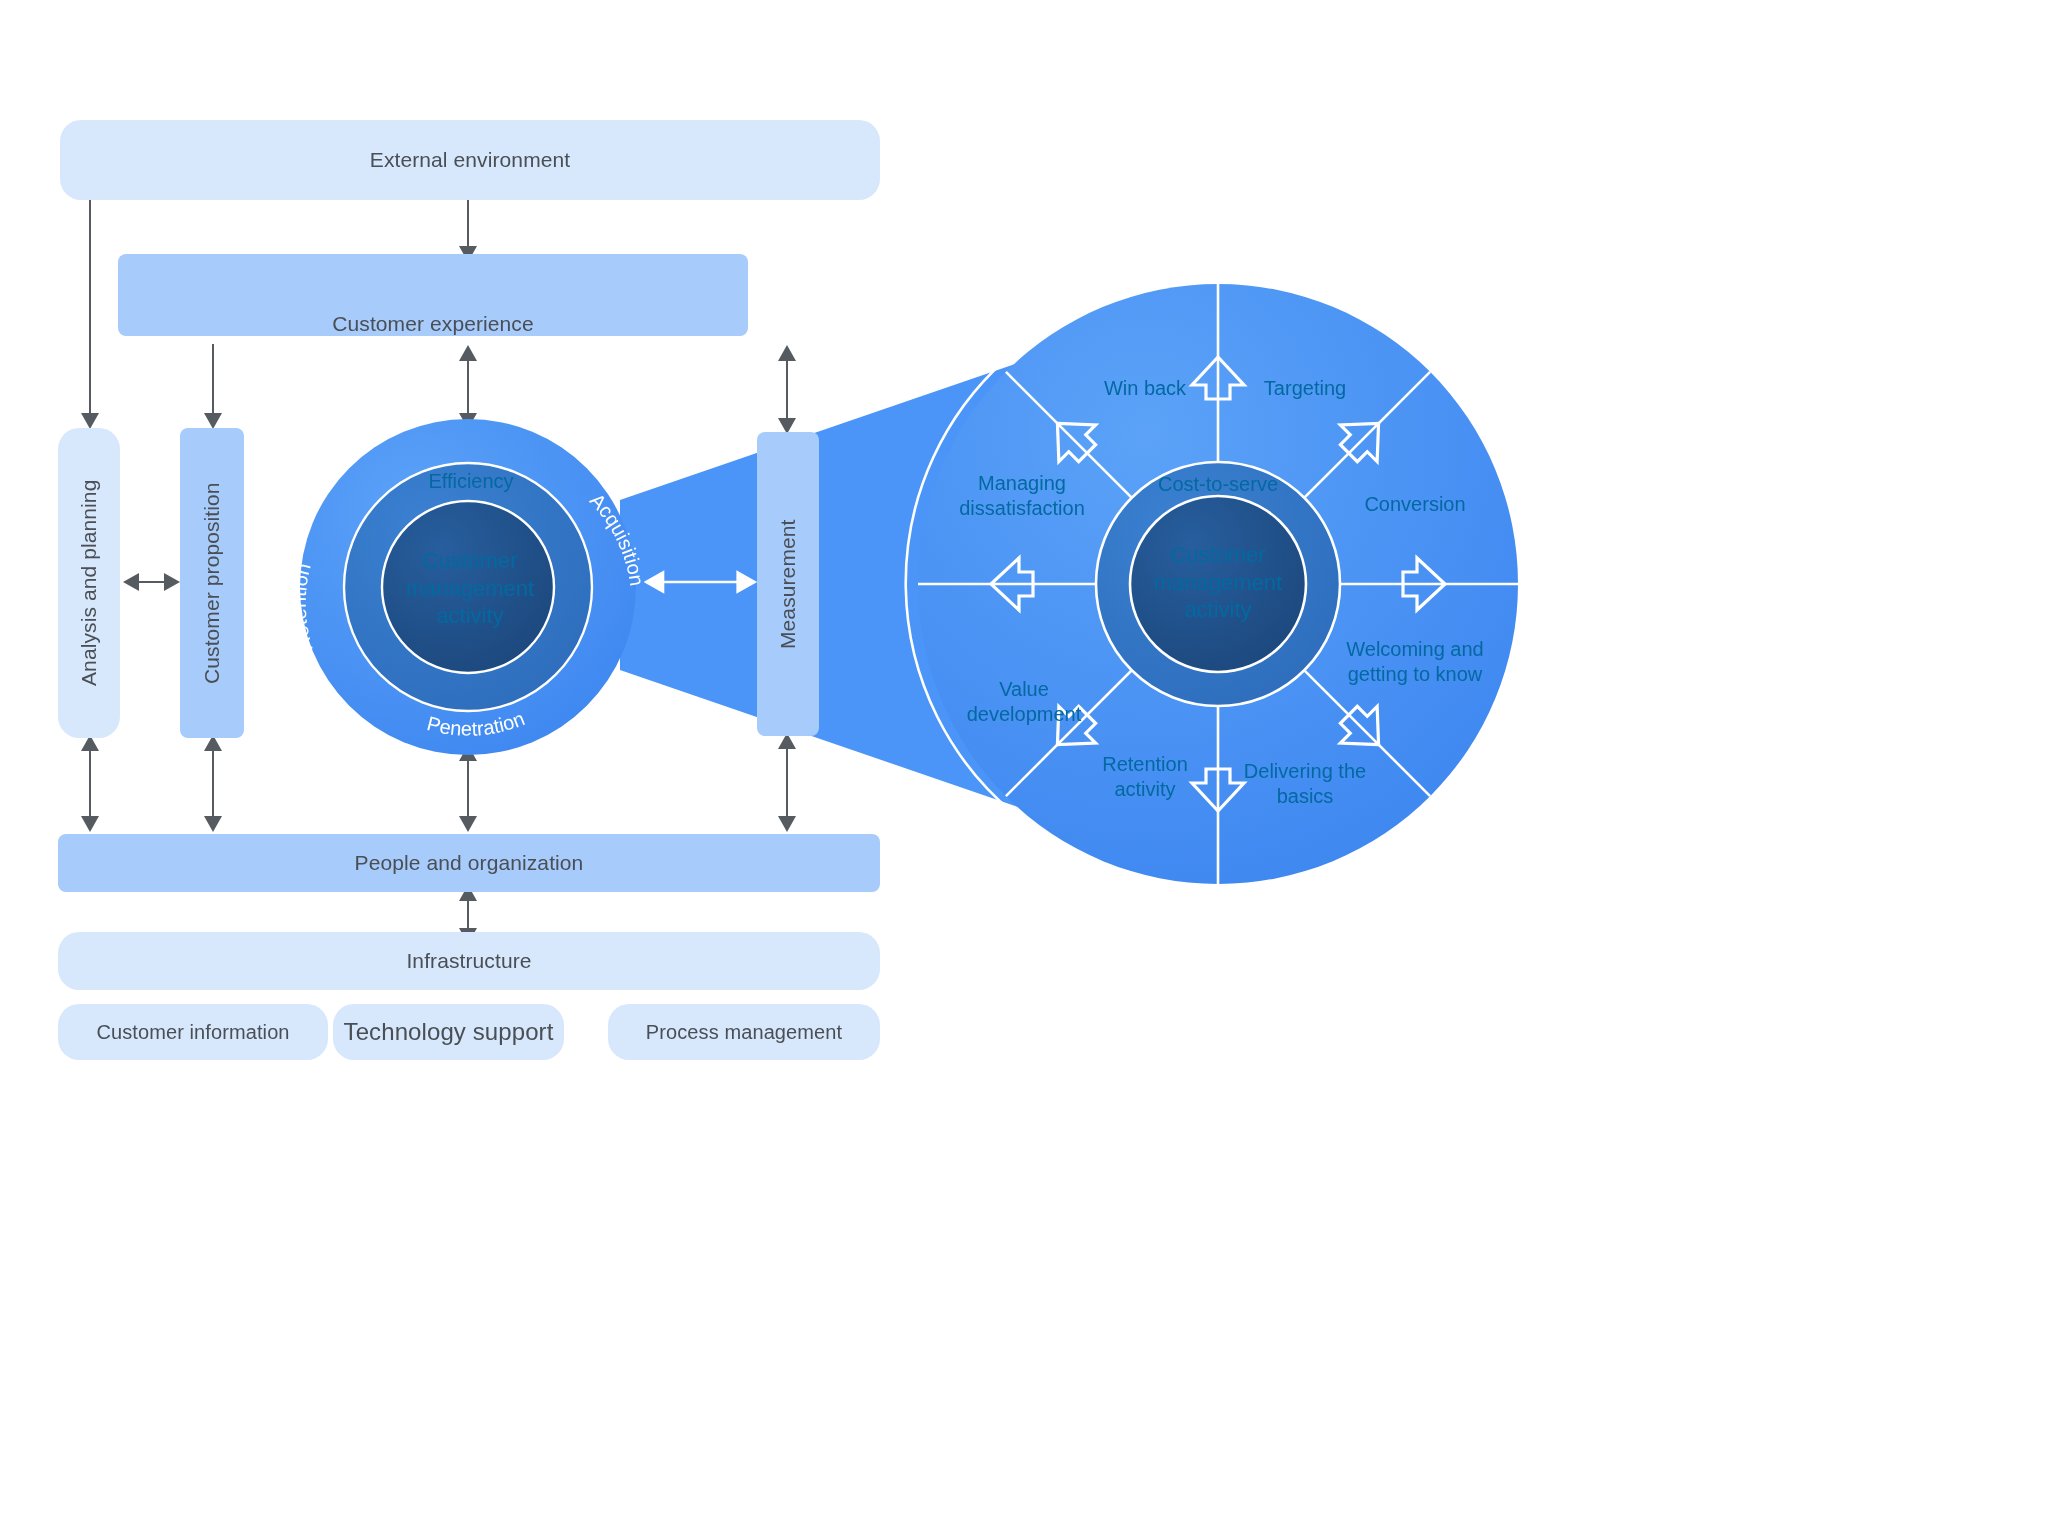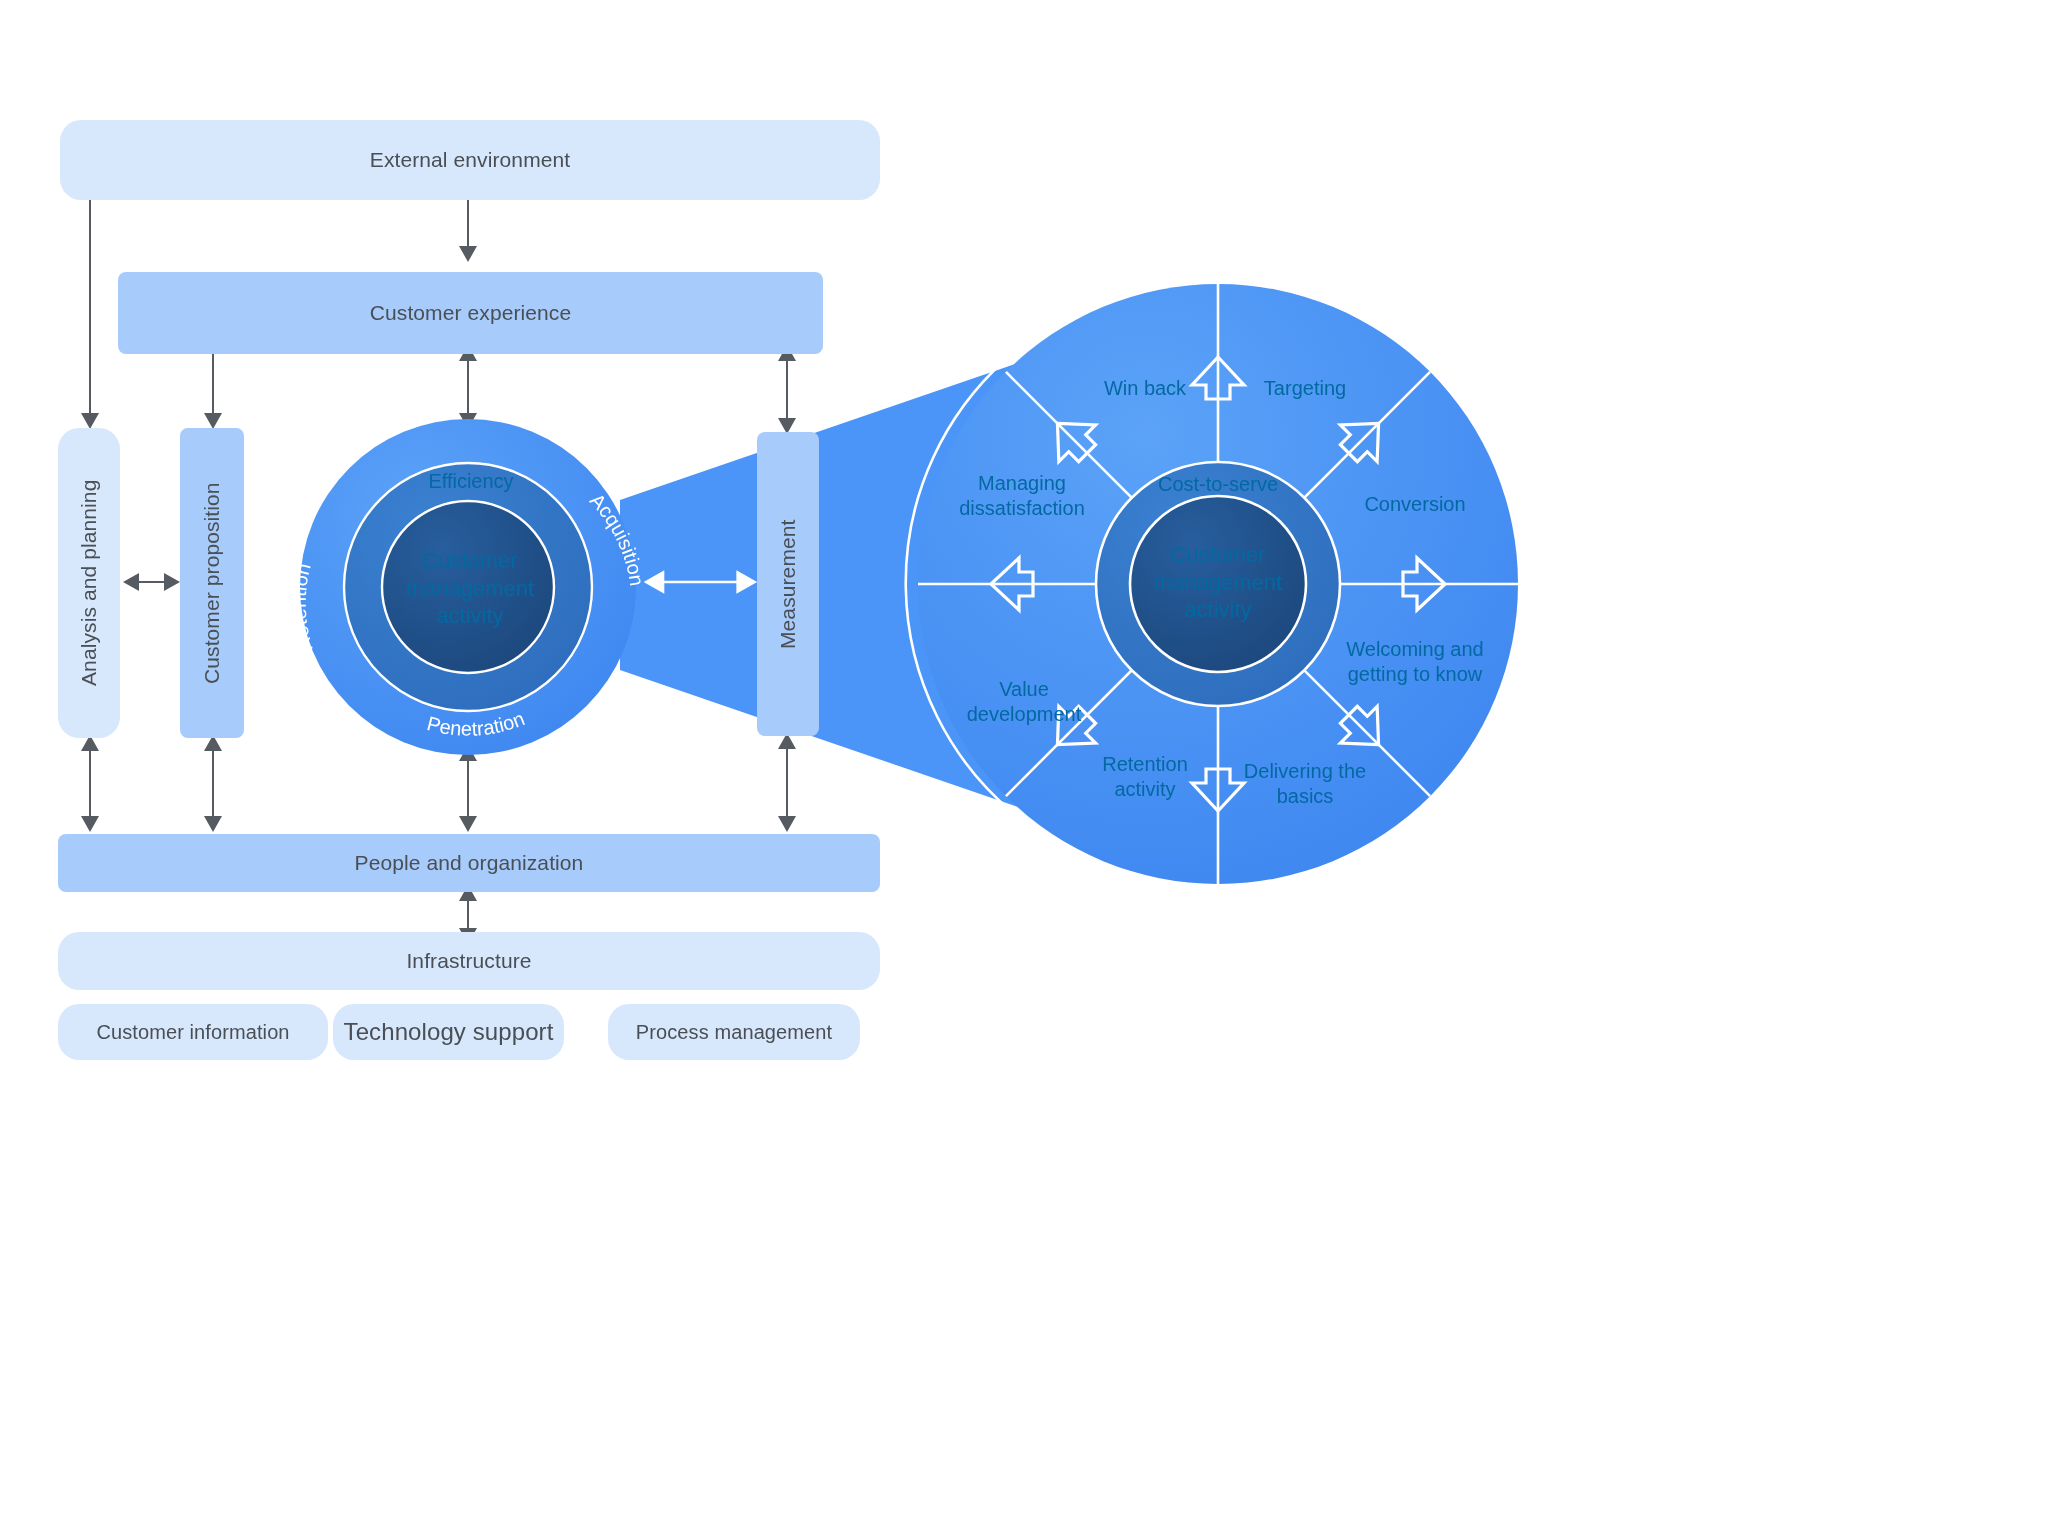--- a/index.html
+++ b/index.html
@@ -148,21 +148,21 @@
       <text font-size="20" fill="#ffffff" font-family="Liberation Sans, sans-serif">
         <textPath href="#pathPenetration" startOffset="34%">Penetration</textPath>
       </text>
     </g>
   </svg>
 
   <div class="box pale" style="left:60px;top:120px;width:820px;height:80px;">
     <span class="lbl">External environment</span>
   </div>
 
-  <div class="box mid" style="left:118px;top:272px;width:705px;height:82px;">
+  <div class="box mid" style="left:118px;top:254px;width:630px;height:82px;align-items:flex-end;">
     <span class="lbl">Customer experience</span>
   </div>
 
   <div class="box pale vert" style="left:58px;top:428px;width:62px;height:310px;">
     <span class="lbl">Analysis and planning</span>
   </div>
 
   <div class="box mid vert" style="left:180px;top:428px;width:64px;height:310px;">
     <span class="lbl">Customer proposition</span>
   </div>
@@ -178,21 +178,21 @@
   <div class="box pale" style="left:58px;top:932px;width:822px;height:58px;">
     <span class="lbl">Infrastructure</span>
   </div>
 
   <div class="box pale" style="left:58px;top:1004px;width:270px;height:56px;font-size:20px;">
     <span class="lbl">Customer information</span>
   </div>
   <div class="box pale" style="left:333px;top:1004px;width:231px;height:56px;font-size:24px;">
     <span class="lbl">Technology support</span>
   </div>
-  <div class="box pale" style="left:608px;top:1004px;width:252px;height:56px;font-size:20px;">
+  <div class="box pale" style="left:608px;top:1004px;width:272px;height:56px;font-size:20px;">
     <span class="lbl">Process management</span>
   </div>
 
   <div class="ctext" style="left:471px;top:481px;">Efficiency</div>
   <div class="ctext big" style="left:470px;top:588px;width:200px;">Customer
 management activity</div>
 
   <div class="ctext" style="left:1218px;top:484px;">Cost-to-serve</div>
   <div class="ctext big" style="left:1218px;top:582px;width:200px;">Customer
 management activity</div>

